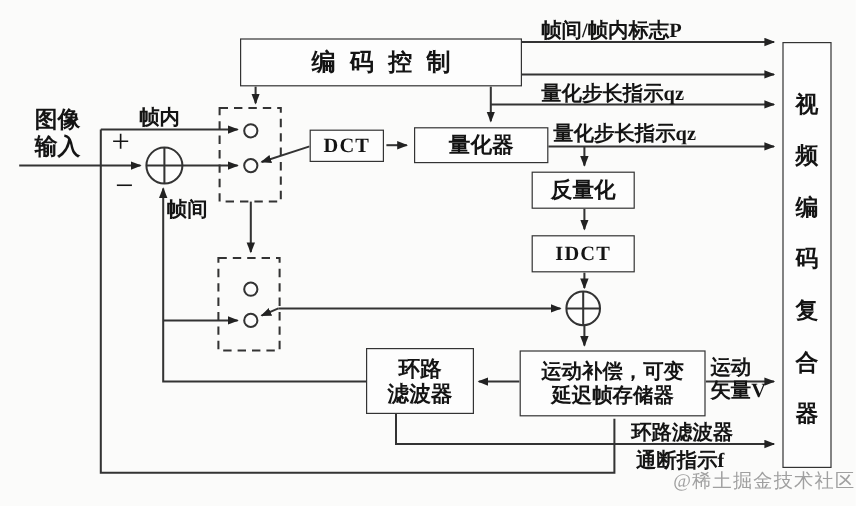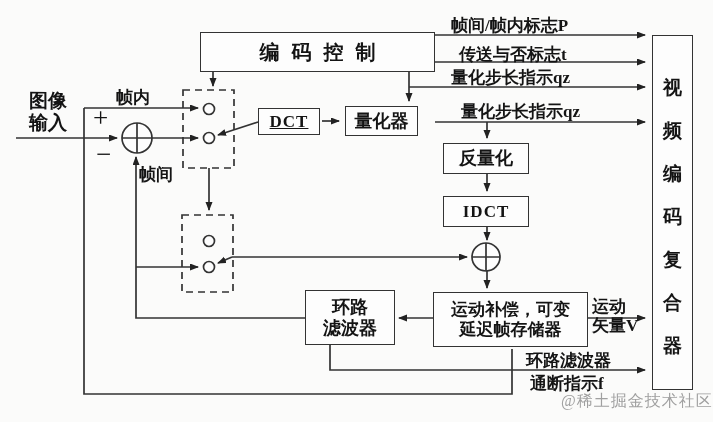--- a/index.html
+++ b/index.html
@@ -92,25 +92,25 @@
         <circle cx="486" cy="257" r="14" fill="#fdfdfd"></circle>
         <path d="M472,257 H500 M486,243 V271"></path>
       </g>
     </g>
   </svg>
 
   <div class="box ctrl-box" style="left:200px;top:32px;width:235px;height:40px;text-align:center;">
     <span class="ln">编码控制</span>
   </div>
 
-  <div class="box latin" style="left:258px;top:108px;width:62px;height:27px;text-decoration:underline;">
+  <div class="box latin" style="left:258px;top:108px;width:62px;height:27px;">
     <span class="ln">DCT</span>
   </div>
 
-  <div class="box cjk18" style="left:345px;top:106px;width:73px;height:30px;">
+  <div class="box cjk18" style="left:345px;top:106px;width:112px;height:30px;">
     <span class="ln">量化器</span>
   </div>
 
   <div class="box cjk18" style="left:443px;top:143px;width:86px;height:31px;">
     <span class="ln">反量化</span>
   </div>
 
   <div class="box latin" style="left:443px;top:196px;width:86px;height:31px;">
     <span class="ln">IDCT</span>
   </div>
@@ -132,21 +132,20 @@
   <div class="lbl big" style="left:29px;top:90px;">
     <div>图像</div>
     <div>输入</div>
   </div>
   <div class="lbl cjk18" style="left:116px;top:86px;">帧内</div>
   <div class="lbl cjk18" style="left:139px;top:163px;text-align:center;">帧间</div>
   <div class="lbl sign" style="left:93px;top:109px;">+</div>
   <div class="lbl sign" style="left:96px;top:145px;">−</div>
 
   <div class="lbl" style="left:451px;top:14px;">帧间/帧内标志P</div>
-  <div class="lbl" style="left:459px;top:43px;">传送与否标志t</div>
   <div class="lbl" style="left:451px;top:66px;">量化步长指示qz</div>
   <div class="lbl" style="left:461px;top:100px;">量化步长指示qz</div>
   <div class="lbl mv" style="left:592px;top:297px;">
     <div>运动</div>
     <div>矢量V</div>
   </div>
   <div class="lbl" style="left:526px;top:349px;">环路滤波器</div>
   <div class="lbl" style="left:530px;top:372px;">通断指示f</div>
 
   <div class="watermark">@稀土掘金技术社区</div>

